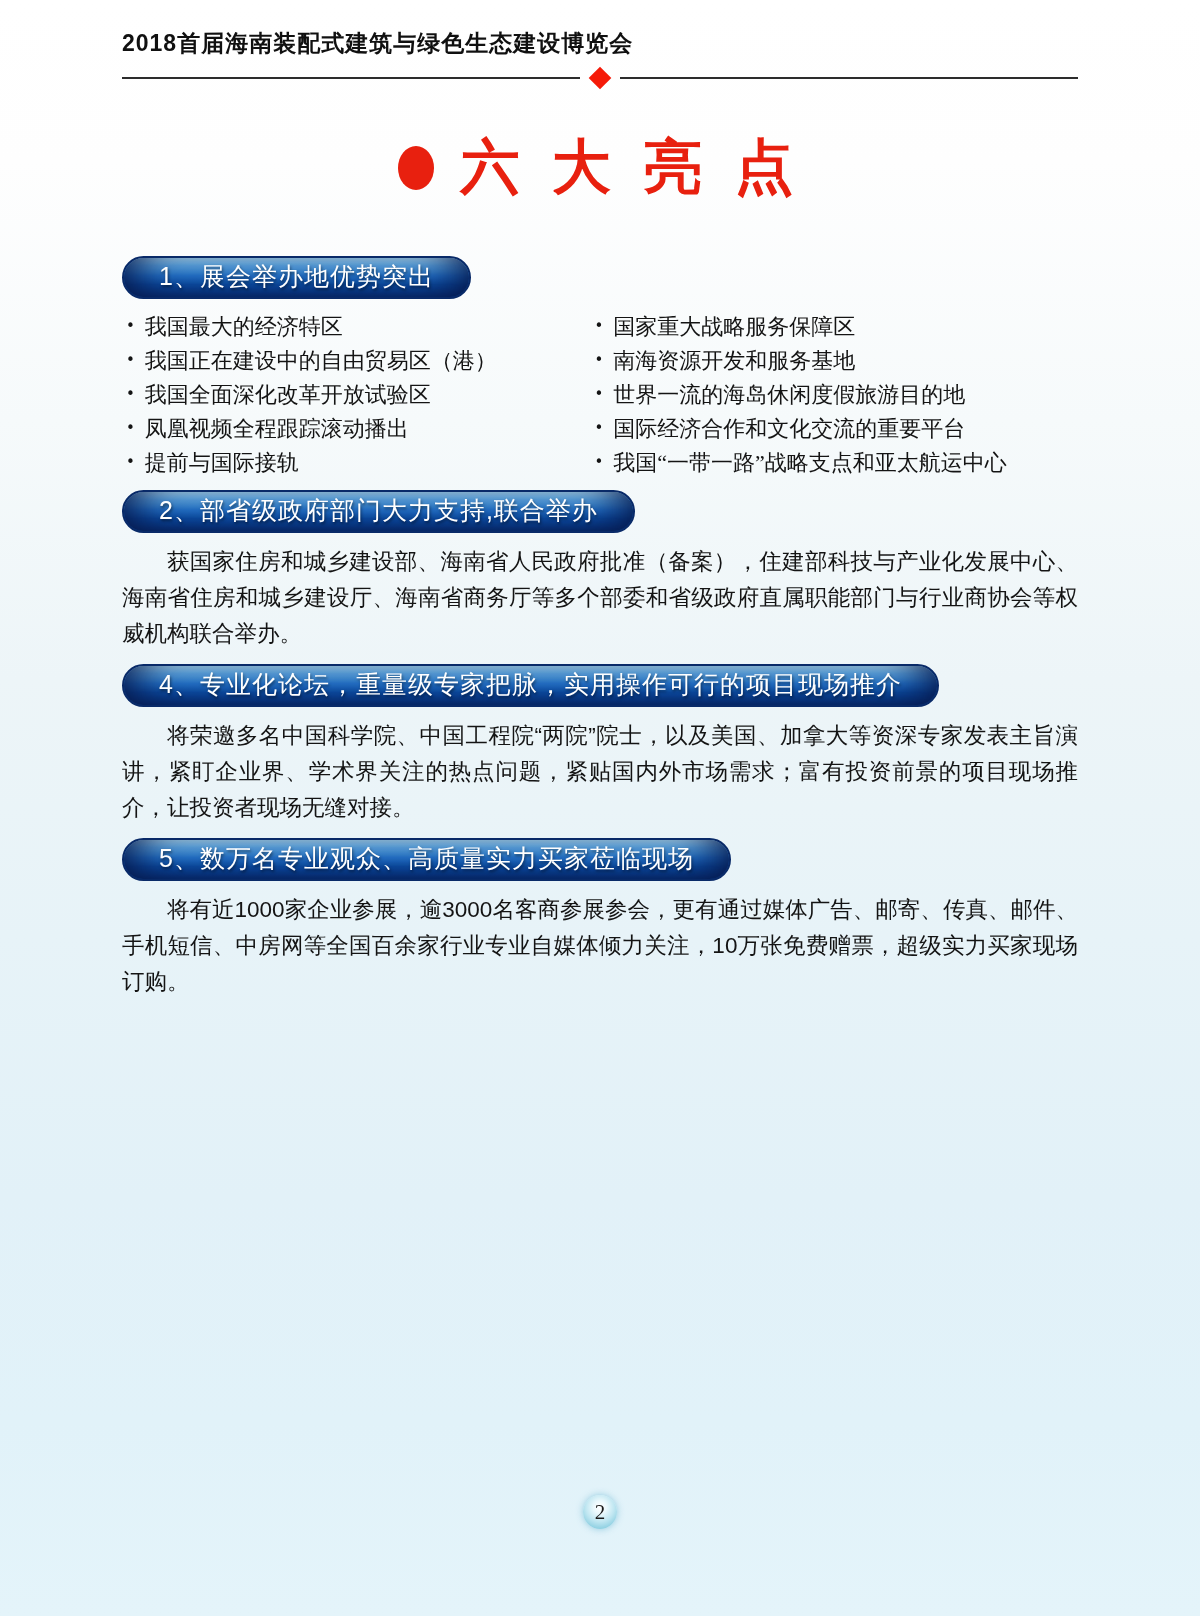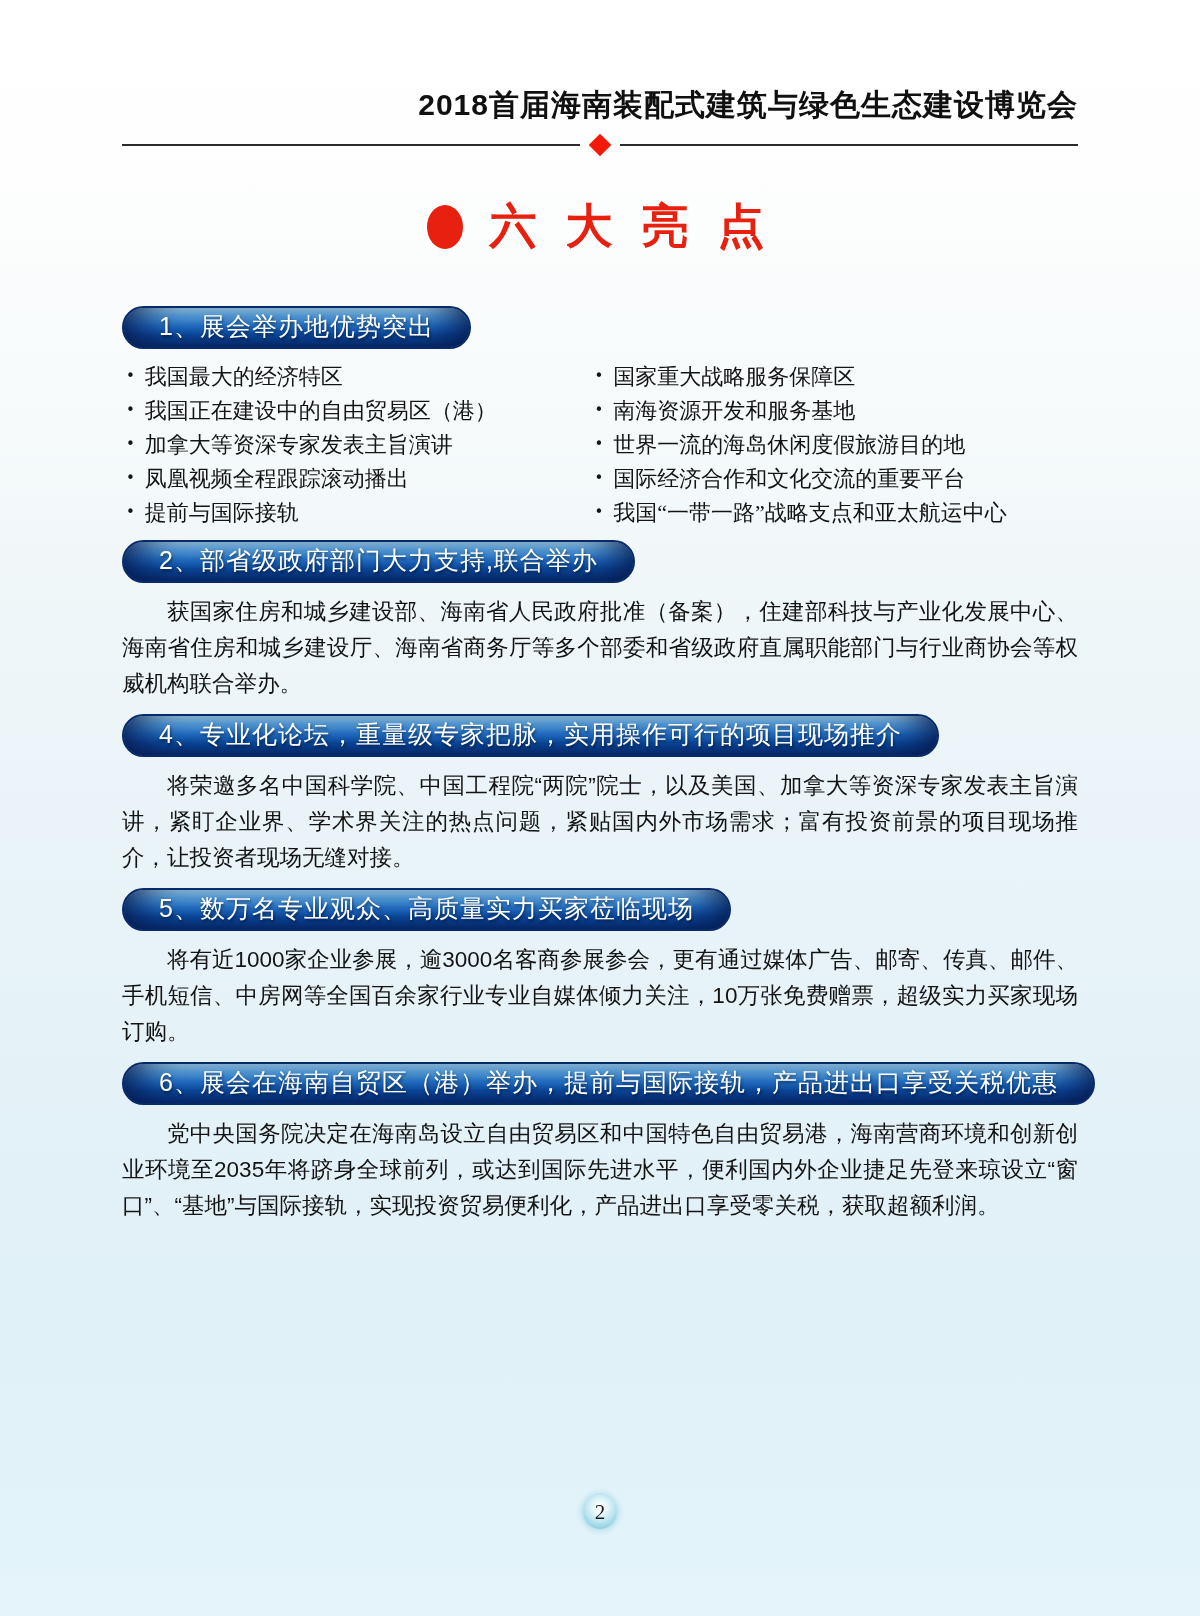--- a/index.html
+++ b/index.html
@@ -12,36 +12,36 @@
     overflow:hidden;
     background:linear-gradient(180deg,
       #ffffff 0%, #fefefe 10%, #f6fafb 26%, #edf5f8 42%,
       #e7f3f8 58%, #e2f1f8 74%, #e1f2f9 88%, #e4f4fa 100%);
     font-family:"Liberation Sans", sans-serif;
     color:#141414;
   }
 
   
   .header-title{
-    padding-top:85px;
-    text-align:right;
-    font-size:30px;
+    padding-top:28px;
+    text-align:left;
+    font-size:23px;
     font-weight:bold;
     color:#101010;
     letter-spacing:1px;
   }
   .header-rule{display:flex;align-items:center;margin-top:11px;}
   .rule-line{flex:1;height:0;border-top:2px solid #2c2c2c;}
   .diamond{width:16px;height:16px;background:#f51a08;transform:rotate(45deg);margin:0 12px;flex:none;}
 
   
   .main-title{margin-top:42px;display:flex;justify-content:center;align-items:center;gap:26px;}
   .title-dot{width:36px;height:44px;border-radius:50%;background:#e8200f;flex:none;}
   .main-title-text{
-    font-size:47px;font-weight:bold;color:#e8200f;
+    font-size:59px;font-weight:bold;color:#e8200f;
     letter-spacing:8px;white-space:nowrap;
   }
 
   
   .pill{
     display:inline-flex;align-items:center;justify-content:center;
     box-sizing:border-box;
     min-height:41px;
     padding:2px 35px 4px;
     border-radius:22px;
@@ -124,21 +124,21 @@
           <li class="b-item">
               <span class="b-dot">•</span>
               <span>我国最大的经济特区</span>
             </li>
           <li class="b-item">
               <span class="b-dot">•</span>
               <span>我国正在建设中的自由贸易区（港）</span>
             </li>
           <li class="b-item">
               <span class="b-dot">•</span>
-              <span>加拿大等资深专家发表主旨演讲</span>
+              <span>我国全面深化改革开放试验区</span>
             </li>
           <li class="b-item">
               <span class="b-dot">•</span>
               <span>凤凰视频全程跟踪滚动播出</span>
             </li>
           <li class="b-item">
               <span class="b-dot">•</span>
               <span>提前与国际接轨</span>
             </li>
         </ul>
@@ -182,26 +182,20 @@
       <p class="para">将荣邀多名中国科学院、中国工程院“两院”院士，以及美国、加拿大等资深专家发表主旨演讲，紧盯企业界、学术界关注的热点问题，紧贴国内外市场需求；富有投资前景的项目现场推介，让投资者现场无缝对接。</p>
     </section>
 
     <section>
       <div class="pill">
         <span>5、数万名专业观众、高质量实力买家莅临现场</span>
       </div>
       <p class="para">将有近1000家企业参展，逾3000名客商参展参会，更有通过媒体广告、邮寄、传真、邮件、手机短信、中房网等全国百余家行业专业自媒体倾力关注，10万张免费赠票，超级实力买家现场订购。</p>
     </section>
 
-    <section>
-      <div class="pill">
-        <span>6、展会在海南自贸区（港）举办，提前与国际接轨，产品进出口享受关税优惠</span>
-      </div>
-      <p class="para">党中央国务院决定在海南岛设立自由贸易区和中国特色自由贸易港，海南营商环境和创新创业环境至2035年将跻身全球前列，或达到国际先进水平，便利国内外企业捷足先登来琼设立“窗口”、“基地”与国际接轨，实现投资贸易便利化，产品进出口享受零关税，获取超额利润。</p>
-    </section>
 
   </main>
 
   <div class="page-ball">
     <span>2</span>
   </div>
 
 </div>
 
 </body></html>

